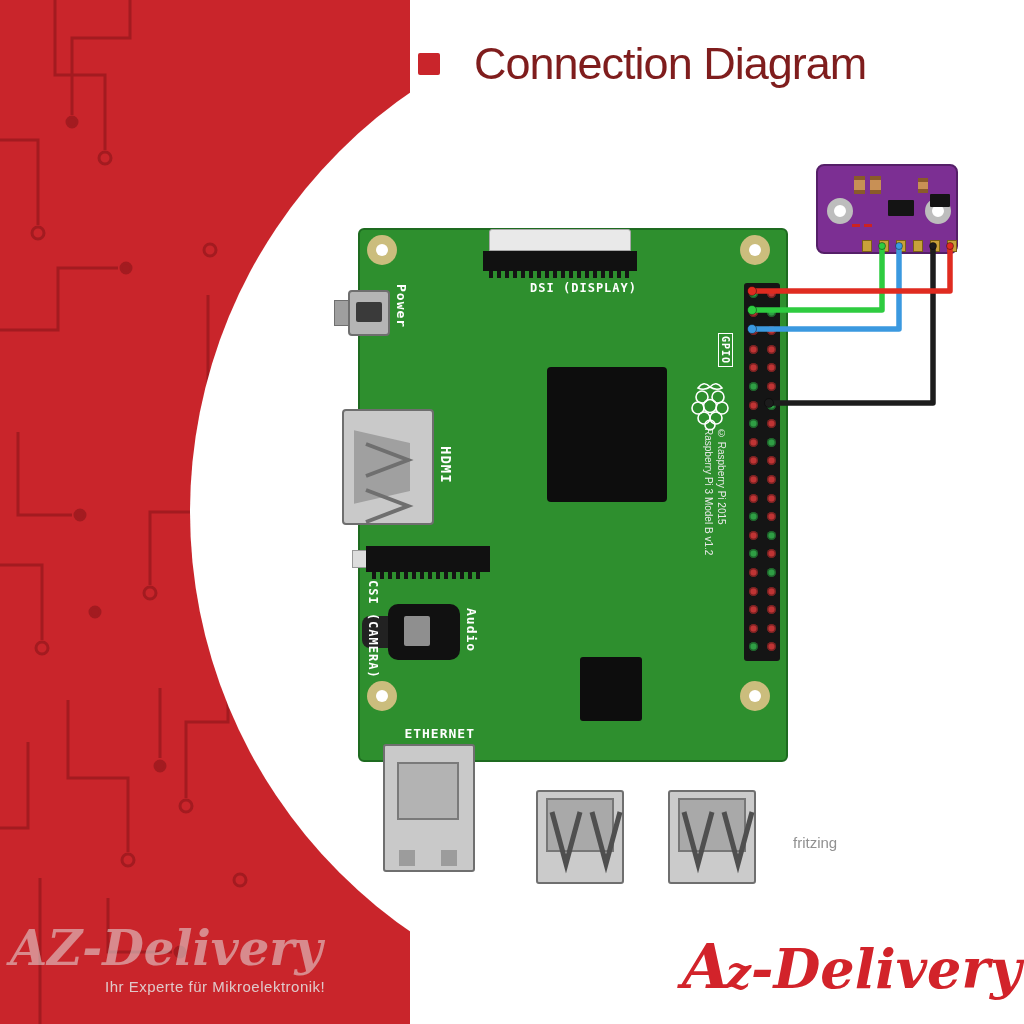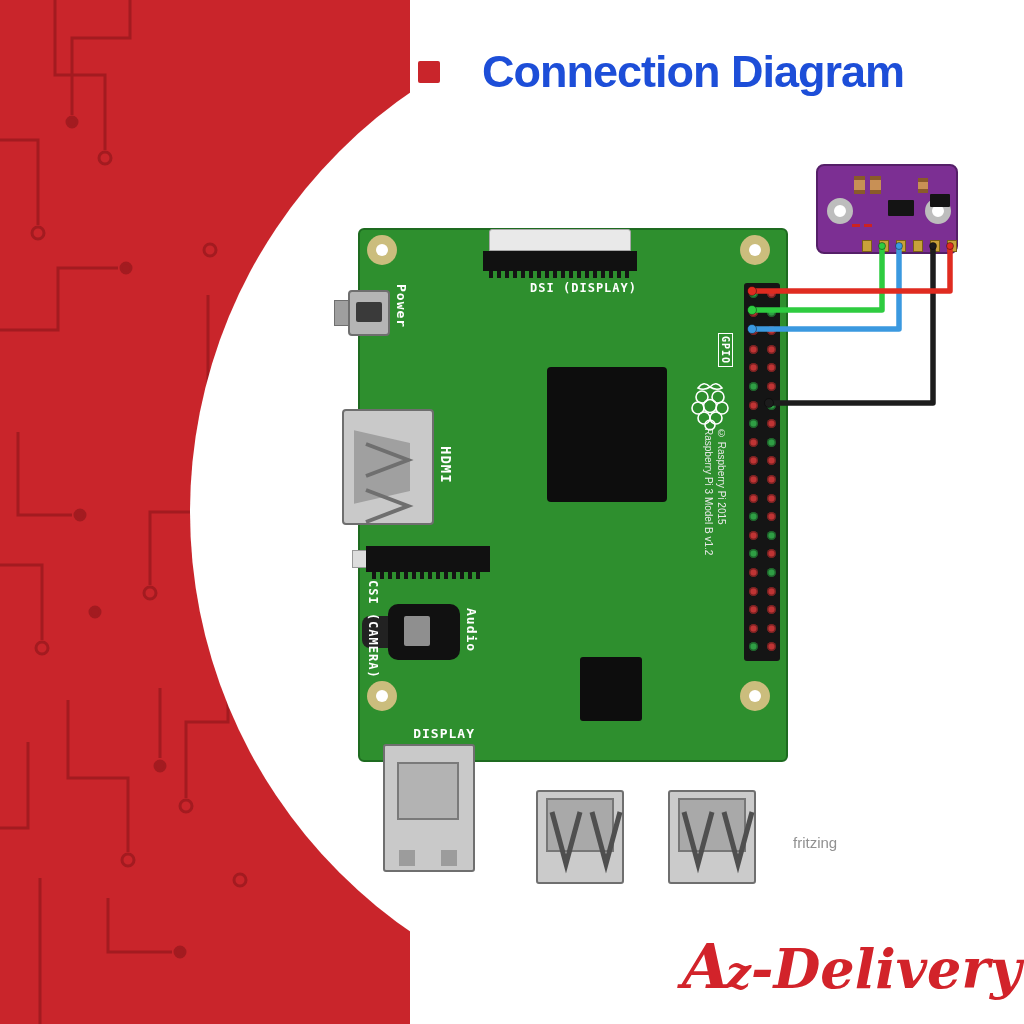--- a/index.html
+++ b/index.html
@@ -8,21 +8,21 @@
 
   
   .red-bg { position:absolute; left:0; top:0; width:410px; height:1024px; background:#c9252b; z-index:1; }
   .traces { position:absolute; left:0; top:0; width:410px; height:1024px; z-index:2; }
   .white-circle { position:absolute; left:190px; top:2px; width:1020px; height:1020px;
                   border-radius:50%; background:#ffffff; z-index:3; }
 
   
   .title-row { position:absolute; left:418px; top:34px; display:flex; align-items:center; z-index:6; }
   .title-bullet { width:22px; height:22px; background:#c9252b; border-radius:2px; margin-right:30px; }
-  .title-text { margin:12px; font-size:45px; font-weight:bold; color:#1d4ed8; letter-spacing:-1px; }
+  .title-text { margin:4px; font-size:45px; font-weight:normal; color:#7f1d1d; letter-spacing:-1px; }
 
   
   .watermark { position:absolute; left:10px; top:920px; z-index:4; }
   .wm-logo { font-family:"DejaVu Serif", serif; font-style:italic; font-weight:bold;
              font-size:48px; color:rgba(228,222,222,0.55); }
   .wm-tagline { font-size:15px; color:rgba(226,218,218,0.9); margin-left:95px; margin-top:2px; letter-spacing:0.5px; }
 
   .footer-logo { position:absolute; left:682px; top:930px; display:flex; align-items:baseline;
                  color:#d2232a; font-family:"DejaVu Serif", serif; font-style:italic; font-weight:bold; z-index:6; }
   .logo-a { font-size:62px; }
@@ -148,20 +148,24 @@
       <path d="M228,648 V722 H186 V798"></path>
         <circle cx="186" cy="806" r="6"></circle>
       <path d="M108,898 V952 H172"></path>
         <circle cx="180" cy="952" r="5" fill="#a31b20"></circle>
       <path d="M40,878 V1024"></path>
       <circle cx="240" cy="880" r="6"></circle>
     </g>
   </svg>
   <div class="white-circle"></div>
 
+  <div class="watermark">
+    <div class="wm-logo">AZ-Delivery</div>
+    <div class="wm-tagline">Ihr Experte für Mikroelektronik!</div>
+  </div>
 
   <div class="title-row">
     <span class="title-bullet"></span>
     <h1 class="title-text">Connection Diagram</h1>
   </div>
 
   <div class="pi-board">
     <div class="hole" style="left:7px;top:5px;"></div>
     <div class="hole" style="left:380px;top:5px;"></div>
     <div class="hole" style="left:7px;top:451px;"></div>
@@ -234,21 +238,21 @@
   <div class="part csi-tab"></div>
   <div class="part csi-conn"></div>
   <div class="part csi-comb comb"></div>
   <div class="vlabel csi-label">CSI (CAMERA)</div>
 
   <div class="part audio-barrel"></div>
   <div class="part audio-jack"></div>
   <div class="part audio-inner"></div>
   <div class="vlabel audio-label">Audio</div>
 
-  <div class="hlabel eth-label">DISPLAY</div>
+  <div class="hlabel eth-label">ETHERNET</div>
   <div class="part eth-port"></div>
   <div class="part eth-inner"></div>
   <div class="part eth-tab1"></div>
   <div class="part eth-tab2"></div>
 
   <div class="hlabel usb1-label">USB 2x</div>
   <div class="part usb1-port"></div>
   <div class="part usb1-inner"></div>
   <div class="hlabel usb2-label">USB 2x</div>
   <div class="part usb2-port"></div>

